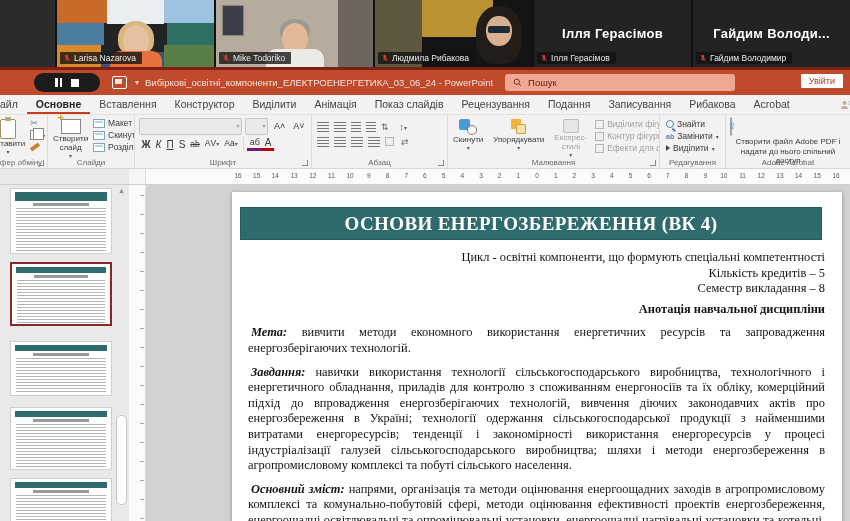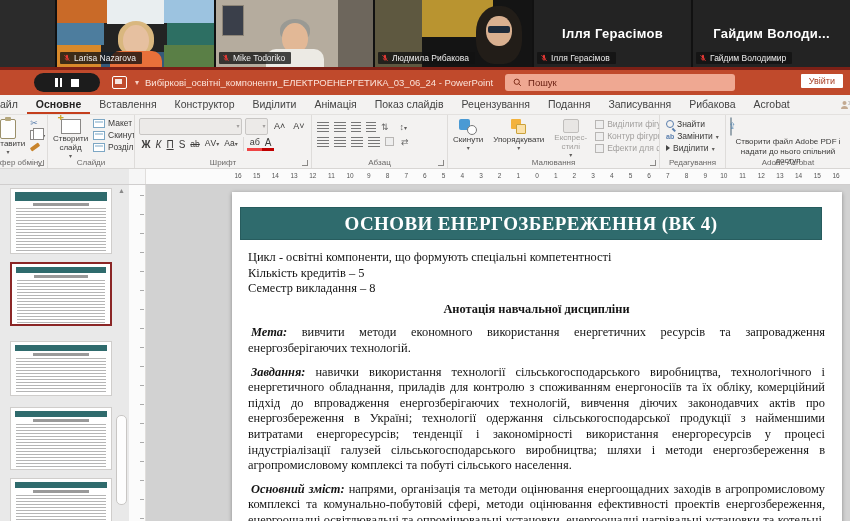--- a/index.html
+++ b/index.html
@@ -88,21 +88,21 @@
   .ic-newslide:before { content:"+"; position:absolute; left:-4px; top:-7px; color:#caa62c; font-size:11px; font-weight:bold;}
   .ic-slide-s { width:12px; height:9px; background:#fff; border:1px solid #7da7c4; position:relative; flex:0 0 auto;}
   .ic-slide-s:before{ content:""; position:absolute; left:1px; top:1px; right:1px; height:2px; background:#bcd3e3;}
   
   .combo { height:17px; background:#eceae8; border:1px solid #c8c6c4; border-radius:2px; position:relative; }
   .combo:after { content:"▾"; position:absolute; right:2px; top:3px; font-size:6px; color:#a19f9d; }
   .fbtn { font-size:10px; color:#3b3a39; padding:0 2.5px; line-height:15px; }
   .frow { display:flex; align-items:center; }
   .vdiv { width:1px; height:14px; background:#dcdad8; margin:0 3px; }
   .a-red { border-bottom:3px solid #c00000; line-height:11px; }
-  .a-hl  { border-bottom:3px solid #ef4444; line-height:11px; }
+  .a-hl  { border-bottom:3px solid #701a75; line-height:11px; }
   
   .p-icon { width:12px; height:10px; flex:0 0 auto;
      background:repeating-linear-gradient(180deg,#777 0 1px,transparent 1px 3px); }
   .p-icon.short { background:repeating-linear-gradient(180deg,#777 0 1px,transparent 1px 3px); width:10px;}
   .p-wrap { display:flex; gap:5px; align-items:center; height:15px;}
   
   .ic-shapes { position:relative; width:18px; height:16px;}
   .ic-shapes .sq { position:absolute; left:0; top:0; width:11px; height:11px; background:#4a9ad4; border-radius:2px;}
   .ic-shapes .ci { position:absolute; right:0; bottom:0; width:10px; height:10px; border:1.5px solid #777; border-radius:50%; background:#fdfdfd;}
   .ic-arrange { position:relative; width:18px; height:16px;}
@@ -142,22 +142,22 @@
   .vruler { width:17px; background:#fbfbfb; border-right:1px solid #e0dedc; position:relative; }
   .vruler .ticks { position:absolute; top:10px; bottom:0; left:11px; width:4px;
       background:repeating-linear-gradient(180deg,#aaa 0 1px,transparent 1px 19px); }
   .canvas { position:relative; flex:1; background:#d2d2d2; overflow:hidden; }
   .slide { position:absolute; left:86px; top:7px; width:610px; height:560px; background:#fff;
       box-shadow:0 1px 4px rgba(0,0,0,.35);
       font-family:"Liberation Serif","DejaVu Serif",serif; color:#141414; }
   .banner { margin:15px 20px 0 8px; height:33px; background:#2f6b6d; border:1px solid #275c5e;
       color:#fff; font-weight:bold; font-size:19px; text-align:center; line-height:31px; letter-spacing:.4px; }
   .sbody { margin:10px 17px 0 16px; font-size:12.4px; line-height:15.6px; }
-  .sbody .plain { text-align:left; }
-  .sbody .head2 { text-align:center; font-weight:bold; margin:5px 0 7px; }
+  .sbody .plain { text-align:right; }
+  .sbody .head2 { text-align:right; font-weight:bold; margin:5px 0 7px; }
   .para { text-align:justify; margin-top:8px; text-indent:3px; }
   .lead { font-weight:bold; font-style:italic; }
 </style>
 </head>
 <body>
 
 <div class="stage">
 
   <div class="video-strip">
     <div class="video-spacer"></div>

